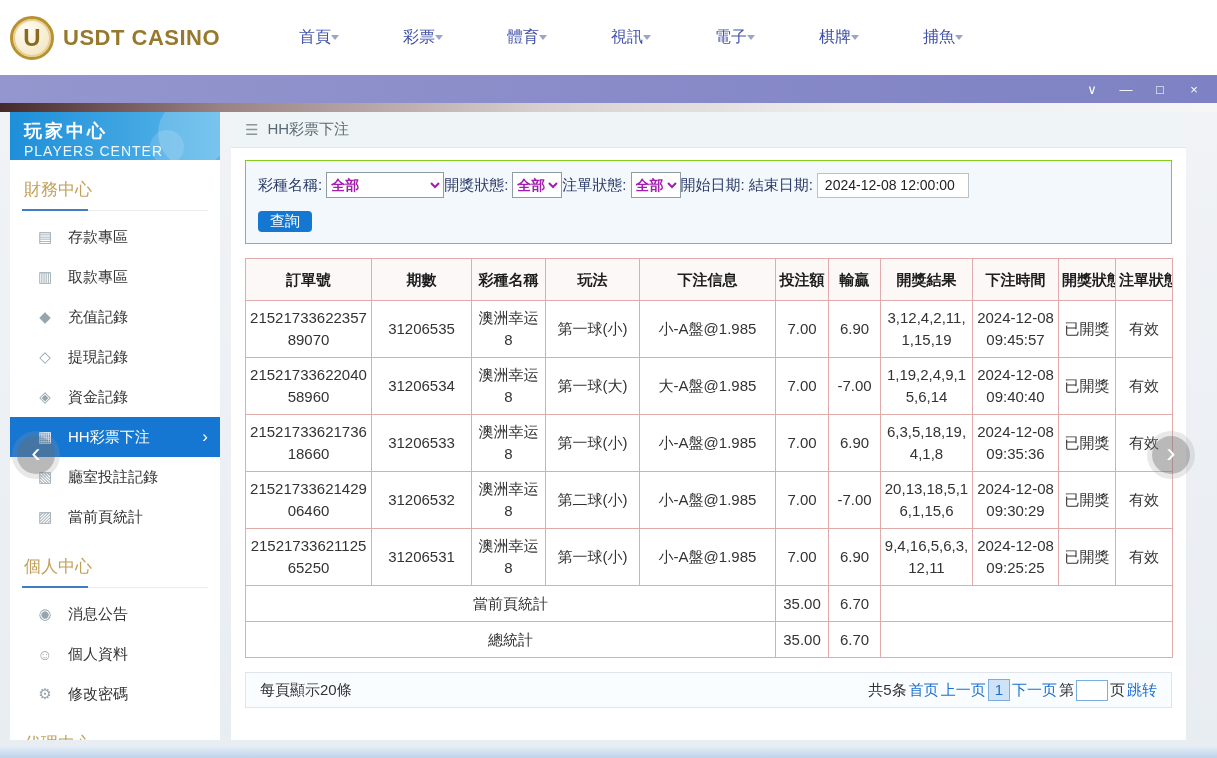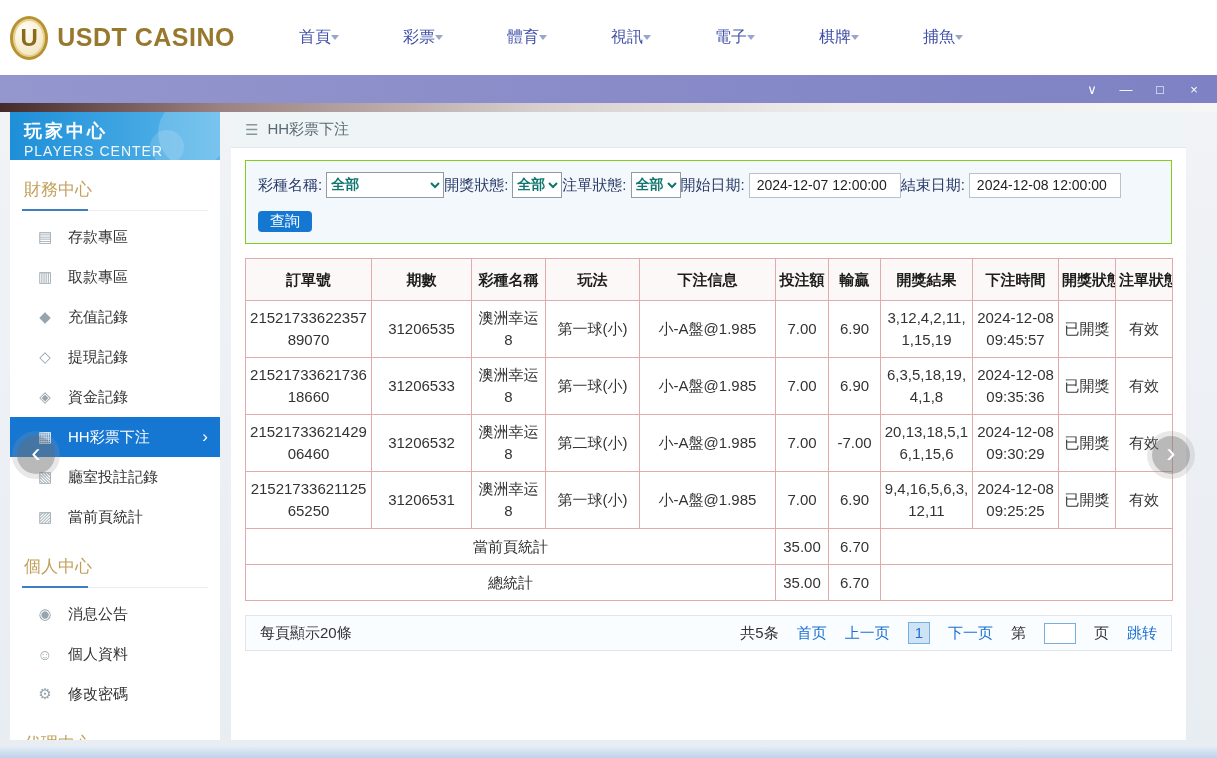--- a/index.html
+++ b/index.html
@@ -5,21 +5,21 @@
   * { margin:0; padding:0; box-sizing:border-box; }
   html,body { width:1217px; height:758px; }
   body { font-family:"Liberation Sans", sans-serif; background:#fff; position:relative; overflow:hidden; }
 
   
   .top-bar { height:75px; background:#fff; display:flex; align-items:center; }
   .logo { margin-left:10px; display:flex; align-items:center; gap:9px; width:225px; }
   .logo-circle { width:44px; height:44px; border-radius:50%; border:3px solid #b8922f;
     background:radial-gradient(circle at 35% 30%, #fffdf4, #f0e0b4); box-shadow: inset 0 0 0 2px #e6d094;
     display:flex; align-items:center; justify-content:center; font-weight:bold; font-size:24px; color:#8a6a1f; }
-  .logo-text { font-size:25px; font-weight:800; letter-spacing:.5px; color:#97782c; white-space:nowrap; }
+  .logo-text { font-size:22px; font-weight:800; letter-spacing:.5px; color:#97782c; white-space:nowrap; }
   .nav { display:flex; margin-left:32px; }
   .nav-item { width:104px; display:flex; align-items:center; justify-content:center; 
     color:#4150a8; font-size:16px; cursor:pointer; }
   .caret { width:0; height:0; border-left:4px solid transparent; border-right:4px solid transparent;
     border-top:5px solid #9aa6c6; display:inline-block; }
 
   
   .window-bar { height:28px; background:linear-gradient(90deg,#9496ce,#7e81c3);
     display:flex; align-items:center; justify-content:flex-end; gap:20px; padding-right:16px; }
   .win-btn { color:#fff; font-size:13px; line-height:1; cursor:pointer; width:14px; text-align:center; }
@@ -56,39 +56,39 @@
   .content-title { height:36px; background:#eff4f6; border-bottom:1px solid #e2e7ea; flex:0 0 36px;
     display:flex; align-items:center; gap:9px; padding-left:14px; color:#5a6a74; font-size:15px; }
   .menu-ico { color:#8a979f; font-size:15px; }
   .content-body { padding:12px 14px; flex:1; overflow:hidden; }
 
   .filter-box { border:1px solid #84cc16; background:#f3f8fc; padding:11px 12px; margin-bottom:14px; }
   .filter-row { display:flex; align-items:center; font-size:15px; color:#2b3a67; }
   .flabel { white-space:nowrap; margin-right:4px; }
   .fgap { }
   .filter-row select { height:26px; border:1px solid #8f9ca6; background:#fff; font-size:14px;
-    font-weight:bold; color:#0f766e; font-family:Liberation Mono, monospace; }
+    font-weight:bold; color:#a21caf; font-family:Liberation Serif, serif; }
   .sel-wide { width:118px; }
   .date-input { height:25px; border:1px solid #b9c2c9; width:152px; padding:0 7px; font-size:14px;
     color:#222; background:#fff; font-family:"Liberation Sans",sans-serif; }
   .search-btn { margin-top:13px; width:54px; height:21px; background:#1478d2; color:#fff; border:none;
     border-radius:4px; font-size:15px; cursor:pointer; font-family:"Liberation Sans",sans-serif; }
 
   table.bet-table { width:100%; border-collapse:collapse; table-layout:fixed; }
   .bet-table th, .bet-table td { border:1px solid #e2abab; text-align:center; font-size:15px;
     color:#333; padding:5px 3px; word-break:break-all; line-height:1.45; }
   .bet-table th { height:42px; font-weight:bold; color:#1d1d1d; background:#fdf8f8;
     overflow:hidden; white-space:nowrap; }
   .bet-table tbody td { height:57px; }
   .bet-table tr.sum td { height:36px; }
 
   .pagebar { margin-top:14px; border:1px solid #dfe5ea; background:#fafdff; height:36px;
     display:flex; align-items:center; justify-content:space-between; padding:0 14px;
     font-size:15px; color:#333; }
-  .pager { display:flex; align-items:center; gap:18px; }
+  .pager { display:flex; align-items:center; gap:2px; }
   .plink { color:#1a6fd1; cursor:pointer; }
   .pcur { background:#cfe3f7; border:1px solid #7aaede; color:#1a6fd1; padding:0 6px; line-height:20px; cursor:default; }
   .pinput { width:32px; height:21px; border:1px solid #7aaede; background:#fff; }
 
   .car { position:absolute; top:333px; width:38px; height:38px; border-radius:50%;
     background:rgba(115,115,115,.5); box-shadow:0 0 0 5px rgba(150,150,150,.22);
     color:#fff; display:flex; align-items:center; justify-content:center;
     font-size:28px; line-height:1; border:none; cursor:pointer; padding-bottom:4px; }
   .car-left { left:17px; }
   .car-right { right:27px; }
@@ -224,21 +224,20 @@
           </select>
           <span class="flabel fgap">開獎狀態:</span>
           <select>
             <option>全部</option>
           </select>
           <span class="flabel fgap">注單狀態:</span>
           <select>
             <option>全部</option>
           </select>
           <span class="flabel fgap">開始日期:</span>
-          <input type="text" class="date-input" value="2024-12-07 12:00:00" style="">
           <span class="flabel fgap">結束日期:</span>
           <input type="text" class="date-input" value="2024-12-08 12:00:00" style="">
         </div>
         <button class="search-btn">查詢</button>
       </div>
 
       <table class="bet-table">
         <colgroup>
           <col style="width:126px">
             <col style="width:100px">
@@ -275,20 +274,33 @@
             <td>第一球(小)</td>
             <td>小-A盤@1.985</td>
             <td>7.00</td>
             <td>6.90</td>
             <td>3,12,4,2,11,1,15,19</td>
             <td>2024-12-08 09:45:57</td>
             <td>已開獎</td>
             <td>有效</td>
           </tr>
           <tr>
+            <td>2152173362204058960</td>
+            <td>31206534</td>
+            <td>澳洲幸运8</td>
+            <td>第一球(大)</td>
+            <td>大-A盤@1.985</td>
+            <td>7.00</td>
+            <td>-7.00</td>
+            <td>1,19,2,4,9,15,6,14</td>
+            <td>2024-12-08 09:40:40</td>
+            <td>已開獎</td>
+            <td>有效</td>
+          </tr>
+          <tr>
             <td>2152173362173618660</td>
             <td>31206533</td>
             <td>澳洲幸运8</td>
             <td>第一球(小)</td>
             <td>小-A盤@1.985</td>
             <td>7.00</td>
             <td>6.90</td>
             <td>6,3,5,18,19,4,1,8</td>
             <td>2024-12-08 09:35:36</td>
             <td>已開獎</td>

